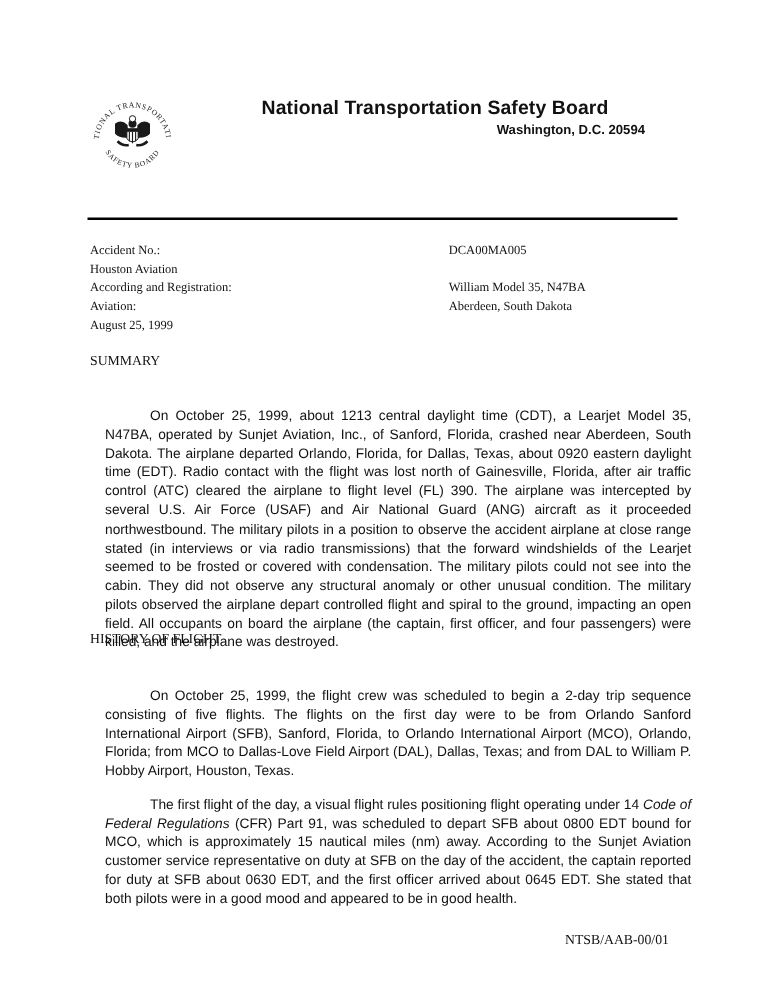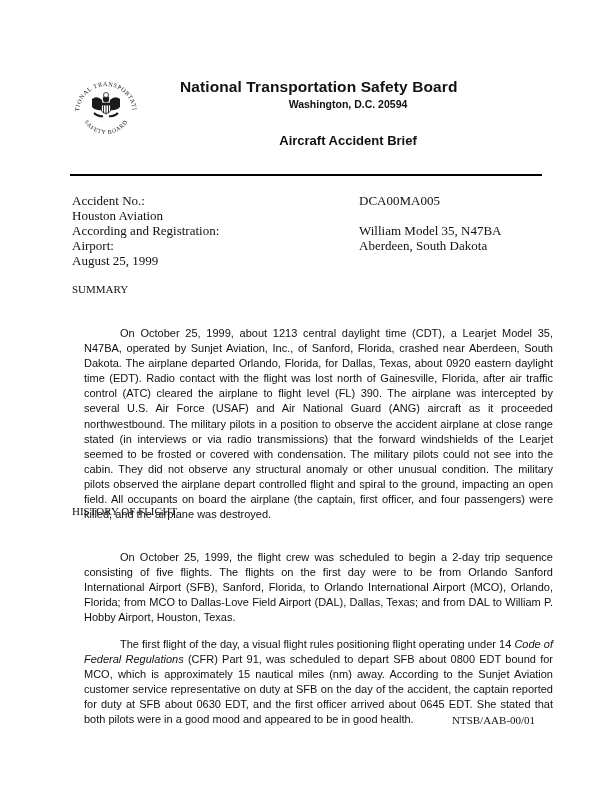--- a/index.html
+++ b/index.html
@@ -1,34 +1,34 @@
 <!DOCTYPE html>
 <html><head>
   <meta charset="utf-8">
   <style>
     html, body { margin: 0; padding: 0; background: #ffffff; }
     body { width: 612px; height: 792px; position: relative; overflow: hidden; color: #111; }
     .page { position: absolute; left: 0; top: 0; width: 612px; height: 792px; }
     .seal { position: absolute; left: 70px; top: 73px; width: 72px; height: 72px; }
-    .hdr-title { position: absolute; left: 180px; top: 78px; width: 336px; text-align: left;
+    .hdr-title { position: absolute; left: 180px; top: 78px; width: 336px; text-align: center;
       font-family: "Liberation Sans", sans-serif; font-weight: bold; font-size: 15.5px; letter-spacing: 0.1px; }
-    .hdr-sub { position: absolute; left: 180px; top: 98px; width: 336px; text-align: center;
+    .hdr-sub { position: absolute; left: 180px; top: 98px; width: 336px; text-align: right;
       font-family: "Liberation Sans", sans-serif; font-weight: bold; font-size: 10.5px; }
     .hdr-brief { position: absolute; left: 180px; top: 133px; width: 336px; text-align: center;
       font-family: "Liberation Sans", sans-serif; font-weight: bold; font-size: 13px; }
     .rule { position: absolute; left: 70px; top: 174px; width: 472px; height: 2px; background: #000; }
     .facts { position: absolute; left: 72px; top: 193px; width: 470px;
-      font-family: "Liberation Serif", serif; font-size: 13px; line-height: 15px; }
+      font-family: "Liberation Serif", serif; font-size: 10px; line-height: 15px; }
     .fact-row { display: flex; height: 15px; }
     .fact-label { width: 287px; white-space: nowrap; }
     .fact-value { white-space: nowrap; }
     .heading { position: absolute; left: 72px; font-family: "Liberation Serif", serif; font-size: 11px; }
     .para { position: absolute; left: 72px; width: 469px; font-family: Liberation Sans, sans-serif;
       font-size: 11px; line-height: 15.1px; text-align: justify; text-indent: 36px; margin: 12px; }
-    .footer { position: absolute; left: 452px; top: 714px; font-family: "Liberation Serif", serif; font-size: 11px; }
+    .footer { position: absolute; left: 452px; top: 746px; font-family: "Liberation Serif", serif; font-size: 11px; }
     em { font-style: italic; }
   </style>
 </head>
 <body>
 
 <div class="page">
 
   <svg class="seal" viewBox="0 0 72 72">
     <defs>
       <path id="arcTop" d="M 9 40 A 27 27 0 0 1 63 40"></path>
@@ -52,38 +52,37 @@
     <line x1="33.5" y1="32.5" x2="33.5" y2="40" stroke="#1a1a1a" stroke-width="0.9"></line>
     <line x1="36" y1="32.5" x2="36" y2="41.5" stroke="#1a1a1a" stroke-width="0.9"></line>
     <line x1="38.5" y1="32.5" x2="38.5" y2="40" stroke="#1a1a1a" stroke-width="0.9"></line>
 
     <path d="M 24 40 Q 28 44 33 43" stroke="#1a1a1a" stroke-width="2" fill="none"></path>
     <path d="M 48 40 Q 44 44 39 43" stroke="#1a1a1a" stroke-width="2" fill="none"></path>
   </svg>
 
   <div class="hdr-title">National Transportation Safety Board</div>
   <div class="hdr-sub">Washington, D.C. 20594</div>
-  <div class="hdr-brief">Aircraft Accident Brief</div>
 
   <div class="rule"></div>
 
   <div class="facts">
     <div class="fact-row">
       <span class="fact-label">Accident No.:</span>
       <span class="fact-value">DCA00MA005</span>
     </div>
     <div class="fact-row">
       <span class="fact-value">Houston Aviation</span>
     </div>
     <div class="fact-row">
       <span class="fact-label">According and Registration:</span>
       <span class="fact-value">William Model 35, N47BA</span>
     </div>
     <div class="fact-row">
-      <span class="fact-label">Airport:</span>
+      <span class="fact-label">Aviation:</span>
       <span class="fact-value">Aberdeen, South Dakota</span>
     </div>
     <div class="fact-row">
       <span class="fact-value">August 25, 1999</span>
     </div>
   </div>
 
   <div class="heading" style="top:283px;">SUMMARY</div>
   <p class="para" style="top:314px;">On October 25, 1999, about 1213 central daylight time (CDT), a Learjet Model 35, N47BA, operated by Sunjet Aviation, Inc., of Sanford, Florida, crashed near Aberdeen, South Dakota. The airplane departed Orlando, Florida, for Dallas, Texas, about 0920 eastern daylight time (EDT). Radio contact with the flight was lost north of Gainesville, Florida, after air traffic control (ATC) cleared the airplane to flight level (FL) 390. The airplane was intercepted by several U.S. Air Force (USAF) and Air National Guard (ANG) aircraft as it proceeded northwestbound. The military pilots in a position to observe the accident airplane at close range stated (in interviews or via radio transmissions) that the forward windshields of the Learjet seemed to be frosted or covered with condensation. The military pilots could not see into the cabin. They did not observe any structural anomaly or other unusual condition. The military pilots observed the airplane depart controlled flight and spiral to the ground, impacting an open field. All occupants on board the airplane (the captain, first officer, and four passengers) were killed, and the airplane was destroyed.</p>
 

